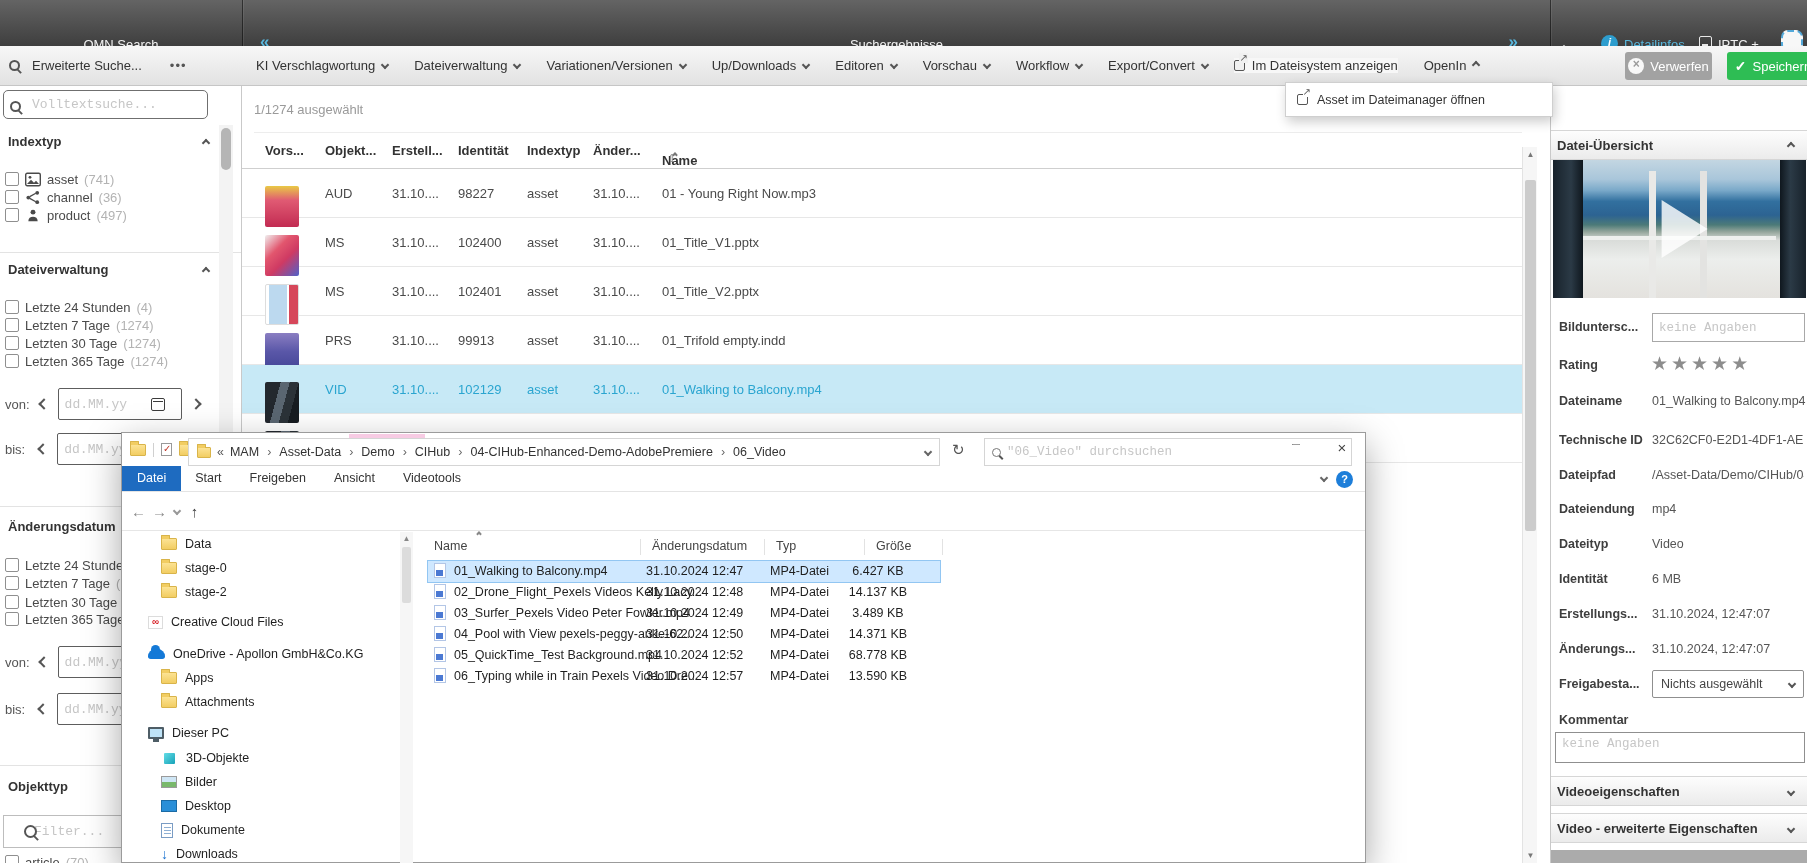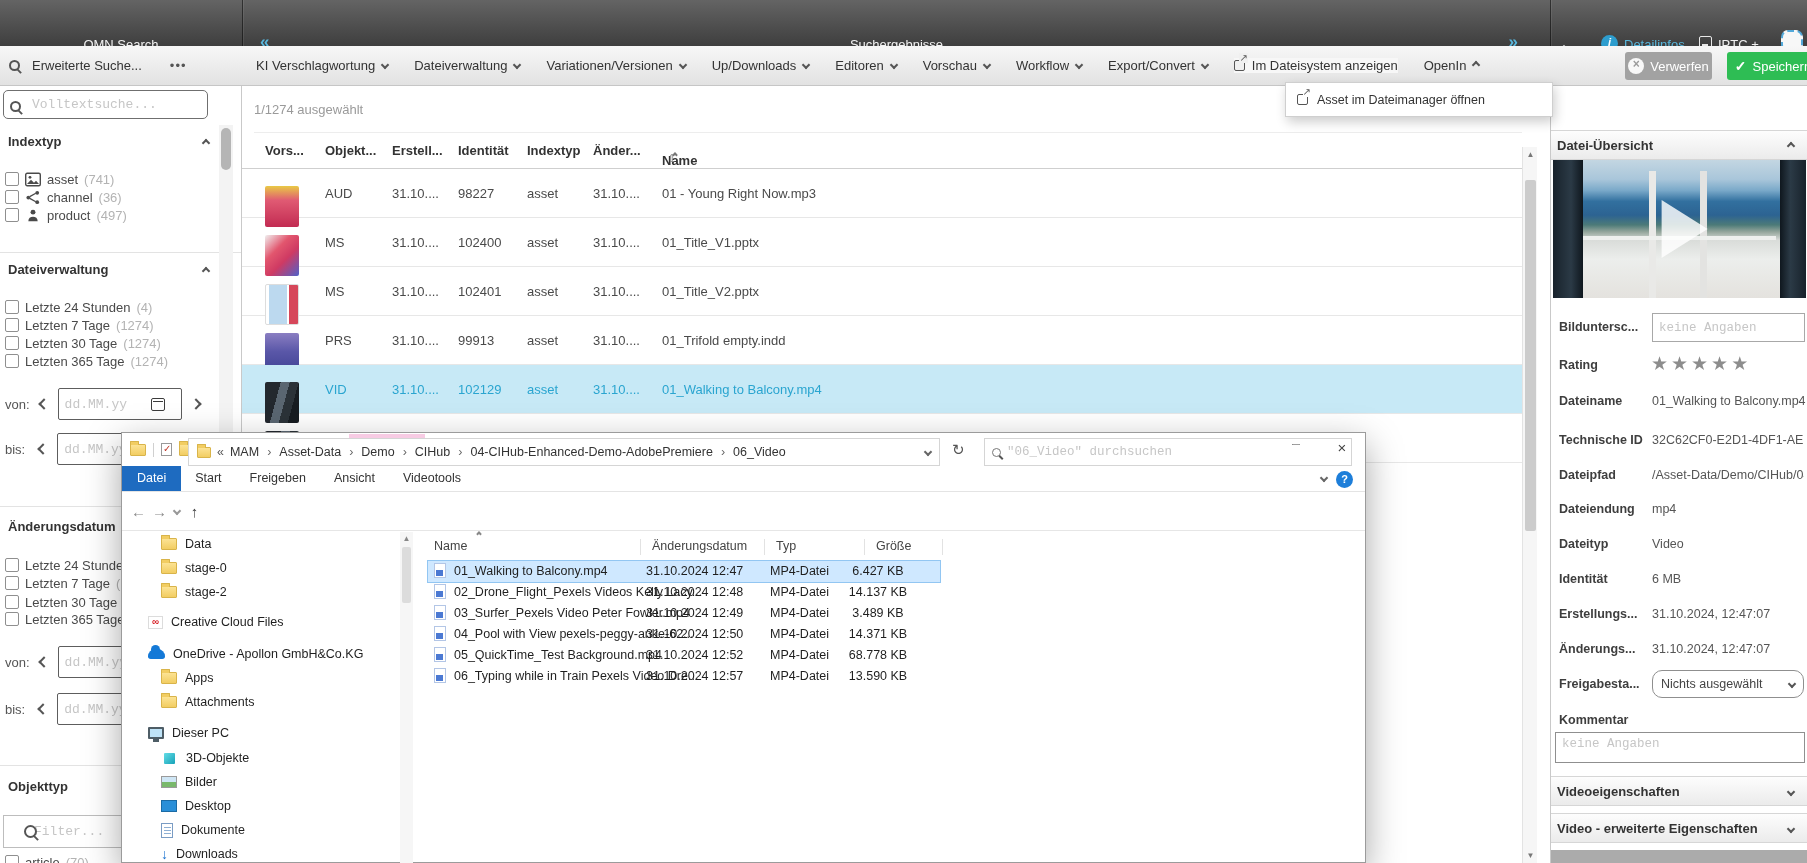--- a/index.html
+++ b/index.html
@@ -149,21 +149,21 @@
 .bal-l{position:absolute;left:0;top:0;bottom:0;width:30px;background:linear-gradient(90deg,#18222b,#2b3a46 60%,#0f171e)}
 .bal-r{position:absolute;right:0;top:0;bottom:0;width:26px;background:linear-gradient(270deg,#18222b,#2b3a46 60%,#0f171e)}
 .bal-p1{position:absolute;left:38%;top:8%;bottom:0;width:7px;background:#e9e9e7}
 .bal-p2{position:absolute;left:58%;top:8%;bottom:0;width:7px;background:#e3e3e1}
 .bal-rail{position:absolute;left:12%;right:12%;top:55%;height:4px;background:#eef0ee}
 .play{position:absolute;left:50%;top:50%;transform:translate(-40%,-50%);width:0;height:0;border-left:46px solid rgba(255,255,255,.82);border-top:29px solid transparent;border-bottom:29px solid transparent}
 .flabel{position:absolute;left:8px;width:92px;font-weight:bold;color:#3e3e3e;font-size:12.5px;white-space:nowrap}
 .fvalue{position:absolute;left:101px;color:#555;font-size:12.5px;white-space:nowrap;overflow:hidden;max-width:152px}
 .capinput{position:absolute;left:101px;top:227px;width:153px;height:29px;border:1px solid #a8a8a8;padding:0 6px;font-size:12.5px;color:#444;background:#fff}
 .stars{position:absolute;left:100px;top:266px;color:#8d8d8d;font-size:19px;letter-spacing:3px}
-.reldrop{position:absolute;left:101px;top:584px;width:152px;height:28px;border:1px solid #8f8f8f;border-radius:10px;background:#fff;display:flex;align-items:center;justify-content:space-between;padding:0 8px;color:#444;font-size:12.5px}
+.reldrop{position:absolute;left:101px;top:584px;width:152px;height:28px;border:1px solid #8f8f8f;border-radius:2px;background:#fff;display:flex;align-items:center;justify-content:space-between;padding:0 8px;color:#444;font-size:12.5px}
 .comment{position:absolute;left:4px;top:646px;width:250px;height:31px;border:1px solid #8f8f8f;background:#fff;padding:4px 6px;font-size:12.5px;resize:none;color:#444}
 .graystrip{position:absolute;left:0;top:764px;width:257px;height:13px;background:#ababab}
 </style>
 </head>
 <body>
 
 <div class="topbar">
   <div class="seg" style="left:0;width:242px;justify-content:center">
     <span>OMN Search</span>
   </div>

